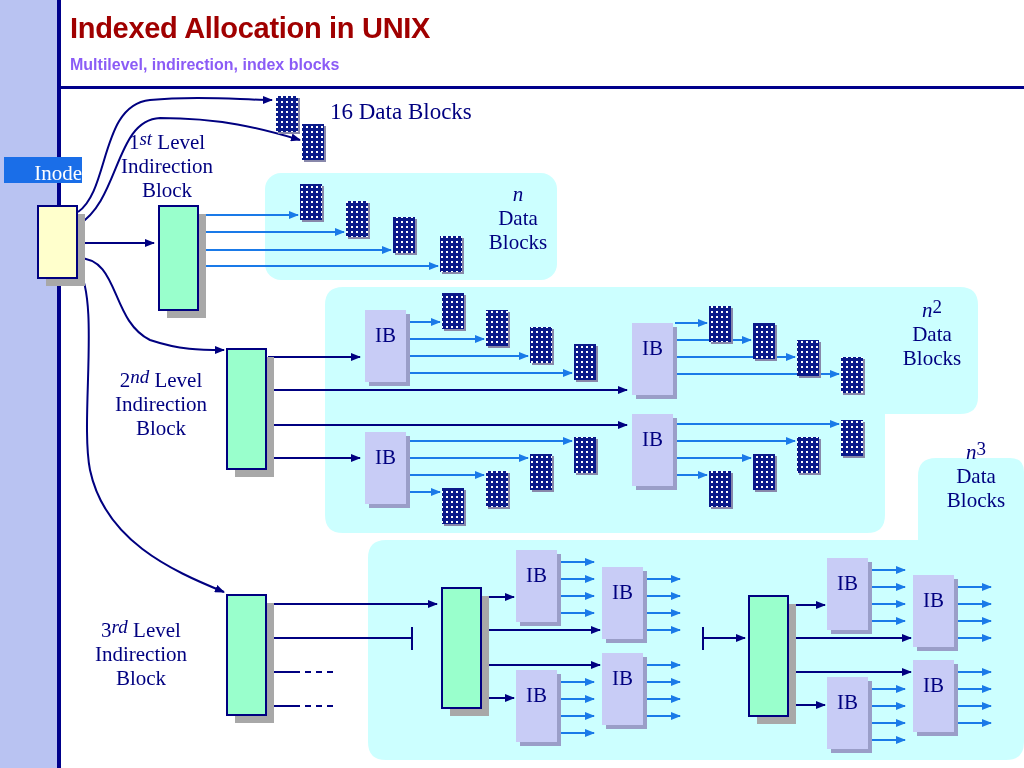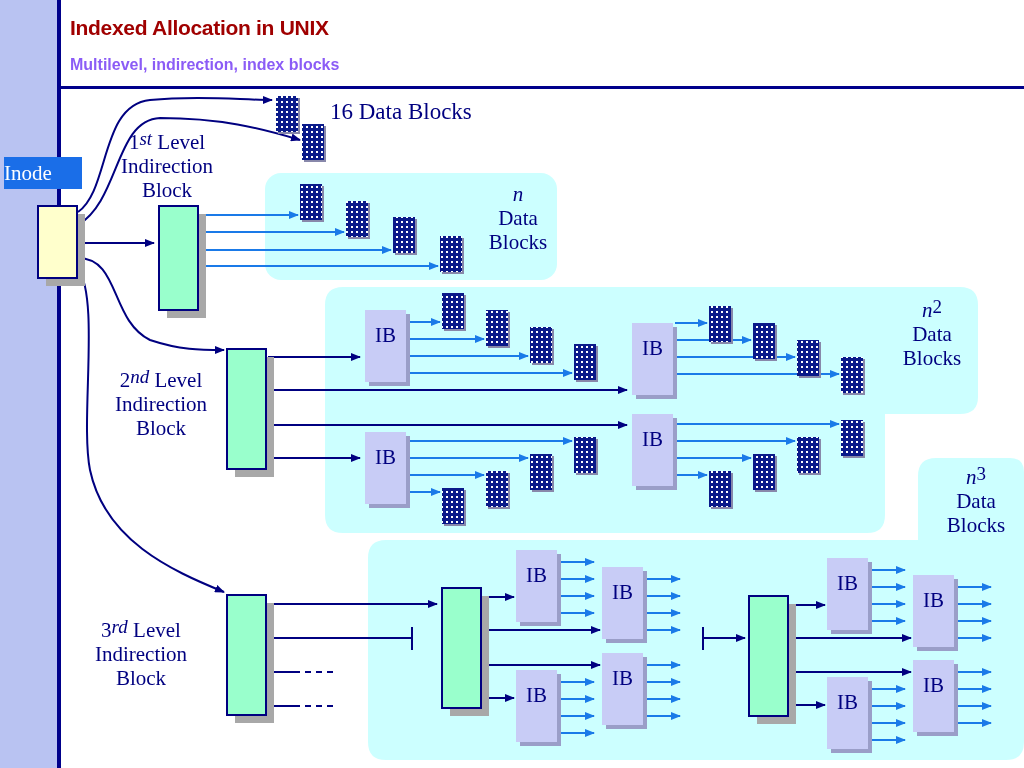--- a/index.html
+++ b/index.html
@@ -1,26 +1,26 @@
 <!DOCTYPE html>
 <html><head>
 <meta charset="utf-8">
 <style>
   html, body { margin:0; padding:0; }
   body { width:1024px; height:768px; position:relative; overflow:hidden; background:#ffffff; font-family:"Liberation Serif", serif; }
   .sidebar { position:absolute; left:0; top:0; width:57px; height:768px; background:#b9c3f2; }
   .vline { position:absolute; left:57px; top:0; width:4px; height:768px; background:#00008b; }
   .hline { position:absolute; left:57px; top:86px; width:967px; height:3px; background:#00008b; }
-  .title { position:absolute; left:70px; top:12px; font-family:"Liberation Sans", sans-serif; font-weight:bold; font-size:21px; color:#a00000; line-height:32px; letter-spacing:-0.3px; }
+  .title { position:absolute; left:70px; top:12px; font-family:"Liberation Sans", sans-serif; font-weight:bold; font-size:29px; color:#a00000; line-height:32px; letter-spacing:-0.3px; }
   .subtitle { position:absolute; left:70px; top:52px; font-family:"Liberation Sans", sans-serif; font-weight:bold; font-size:16px; color:#8b5cf6; line-height:26px; }
   svg#diagram { position:absolute; left:0; top:0; }
   .lbl { position:absolute; color:#000080; font-family:"Liberation Serif", serif; font-size:21px; line-height:24px; text-align:center; }
   .lbl sup { font-style:italic; font-size:19px; vertical-align:top; position:relative; top:-3px; }
   .lbl .it { font-style:italic; }
-  .inode-badge { position:absolute; left:4px; top:157px; width:78px; height:32px; background:#1a6ee8; color:#ffffff; font-family:"Liberation Serif", serif; font-size:21px; line-height:32px; text-align:left; }
+  .inode-badge { position:absolute; left:4px; top:157px; width:78px; height:26px; background:#1a6ee8; color:#ffffff; font-family:"Liberation Serif", serif; font-size:21px; line-height:32px; text-align:right; }
   .ib-text { font-family:"Liberation Serif", serif; font-size:21px; fill:#000080; }
 </style>
 </head>
 <body>
 
 <div class="sidebar"></div>
 <div class="vline"></div>
 <div class="hline"></div>
 
 <div class="title">Indexed Allocation in UNIX</div>
@@ -251,17 +251,17 @@
   <span>Data</span><br>
   <span>Blocks</span>
 </div>
 
 <div class="lbl" style="left:892px; top:298px; width:80px;text-align:center;">
   <span class="it">n</span><sup style="font-style:normal">2</sup><br>
   <span>Data</span><br>
   <span>Blocks</span>
 </div>
 
-<div class="lbl" style="left:936px; top:465px; width:80px;">
+<div class="lbl" style="left:936px; top:440px; width:80px;">
   <span class="it">n</span><sup style="font-style:normal">3</sup><br>
   <span>Data</span><br>
   <span>Blocks</span>
 </div>
 
 </body></html>

